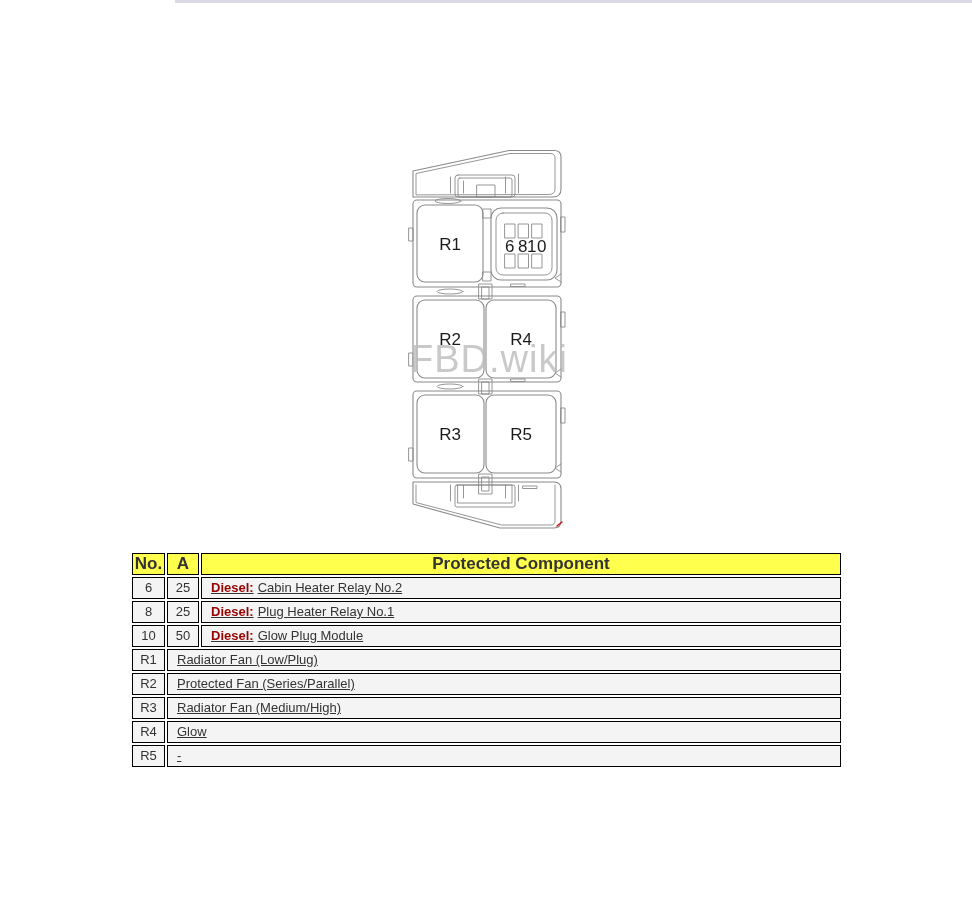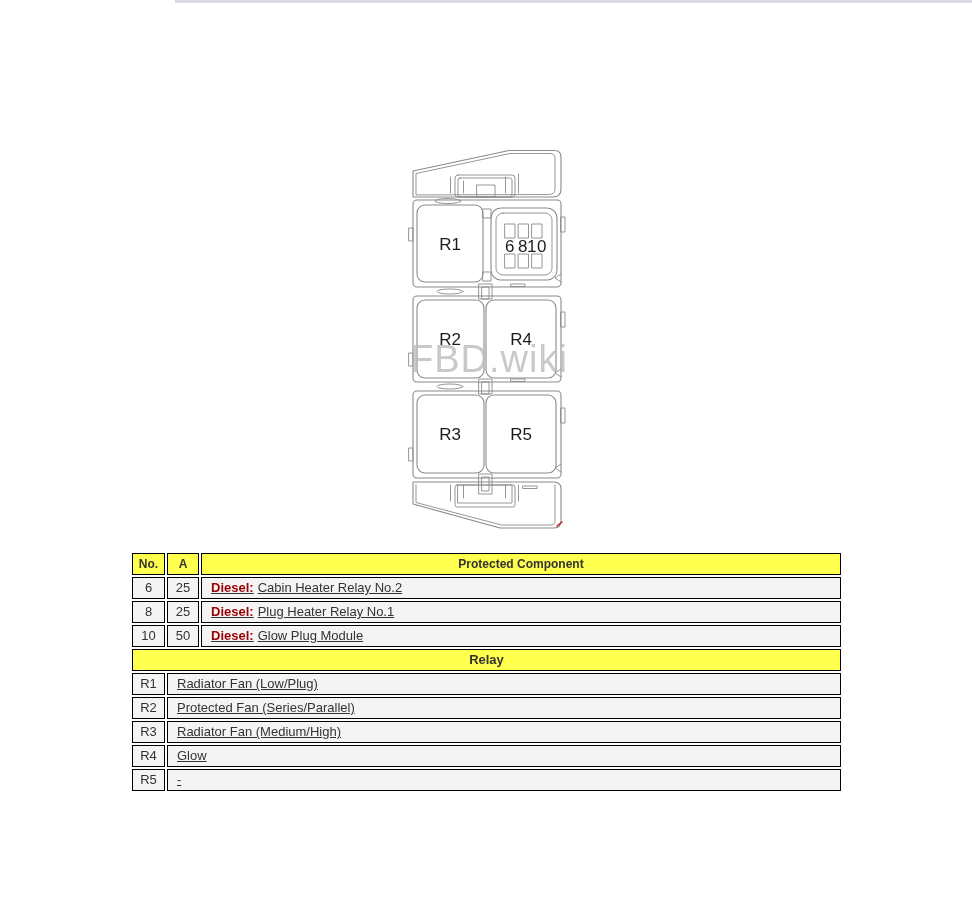--- a/index.html
+++ b/index.html
@@ -30,21 +30,21 @@
   table.fuse-table{
     position:absolute;left:130px;top:551px;width:713px;
     border-collapse:separate;border-spacing:2px;
     font-size:13px;color:#333333;table-layout:fixed;
   }
   .fuse-table th,.fuse-table td{
     border:1px solid #000000;height:20px;padding:0;overflow:hidden;
     vertical-align:middle;line-height:20px;
   }
   .fuse-table th{
-    background:#ffff4d;font-size:12px;font-weight:bold;text-align:center;color:#333333;
+    background:#ffff4d;font-size:17px;font-weight:bold;text-align:center;color:#333333;
   }
   .fuse-table td.cell-center{background:#f4f4f4;text-align:center;}
   .fuse-table td.cell-desc{background:#f4f4f4;text-align:left;padding-left:9px;text-decoration:underline;}
   .fuse-table tr.relay-head td{
     background:#ffff4d;font-weight:bold;text-align:center;color:#333333;
   }
   .diesel{color:#990000;font-weight:bold;margin-right:4px;}
 </style>
 </head>
 <body>
@@ -152,23 +152,20 @@
   <tr>
     <td class="cell-center">8</td>
     <td class="cell-center">25</td>
     <td class="cell-desc"><span class="diesel">Diesel:</span><span>Plug Heater Relay No.1</span></td>
   </tr>
   <tr>
     <td class="cell-center">10</td>
     <td class="cell-center">50</td>
     <td class="cell-desc"><span class="diesel">Diesel:</span><span>Glow Plug Module</span></td>
   </tr>
-  <tr class="relay-head">
-    <td colspan="3">Relay</td>
-  </tr>
   <tr>
     <td class="cell-center">R1</td>
     <td class="cell-desc" colspan="2">Radiator Fan (Low/Plug)</td>
   </tr>
   <tr>
     <td class="cell-center">R2</td>
     <td class="cell-desc" colspan="2">Protected Fan (Series/Parallel)</td>
   </tr>
   <tr>
     <td class="cell-center">R3</td>

